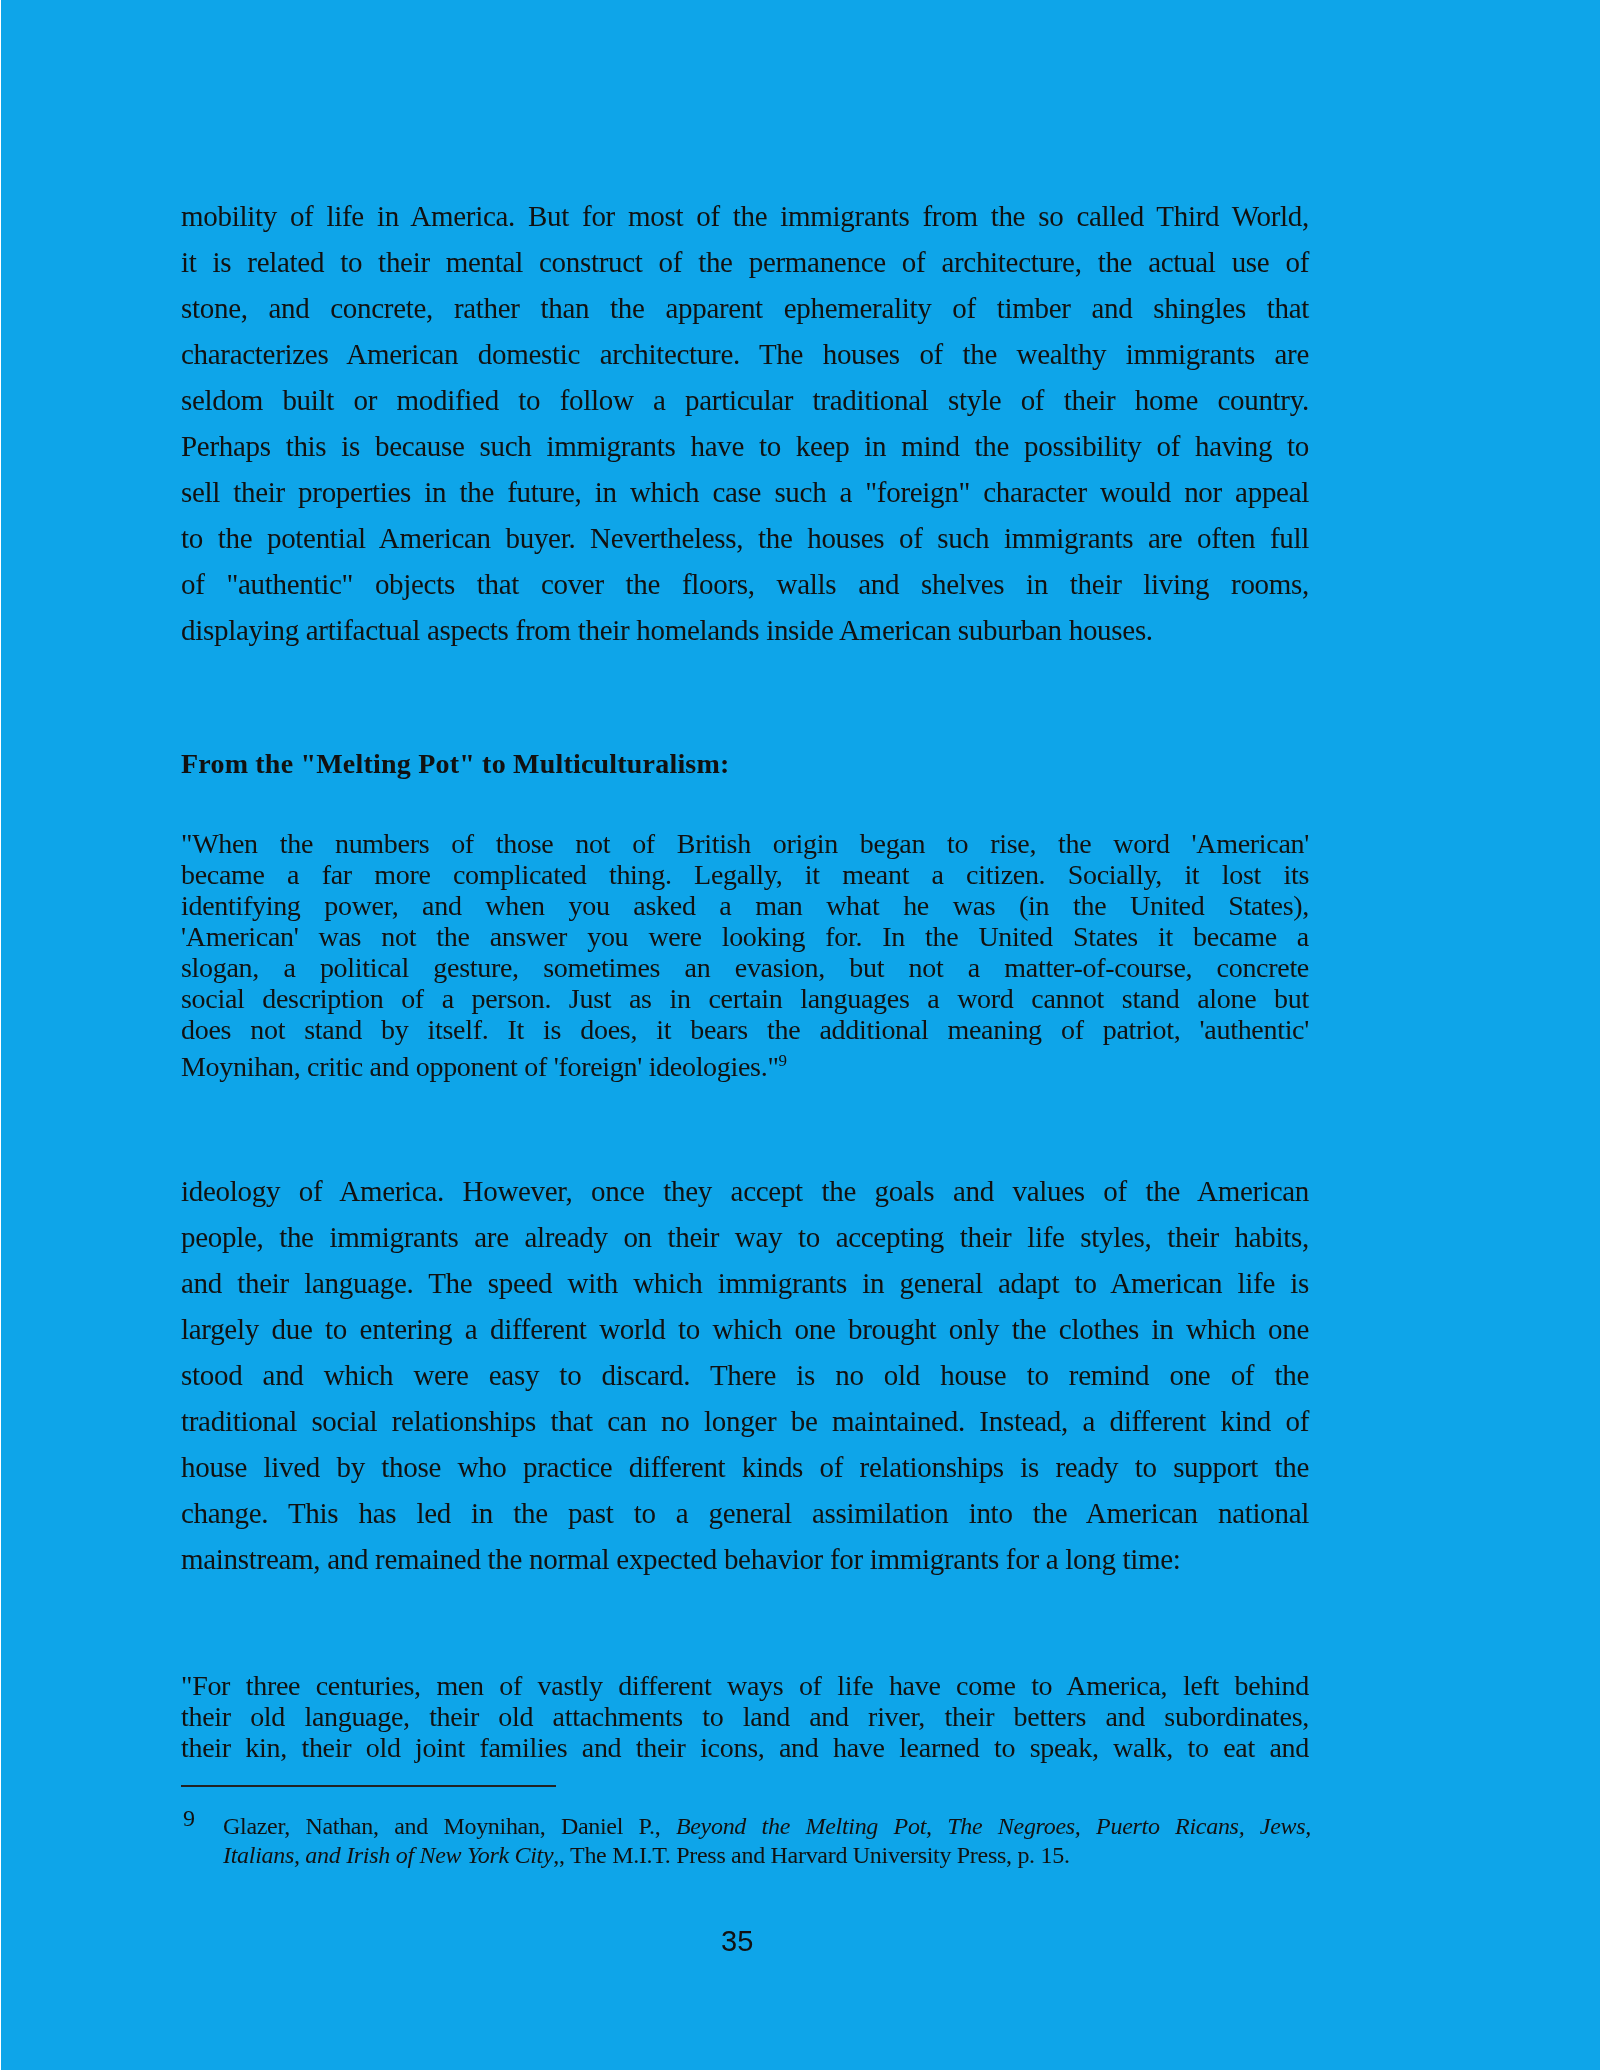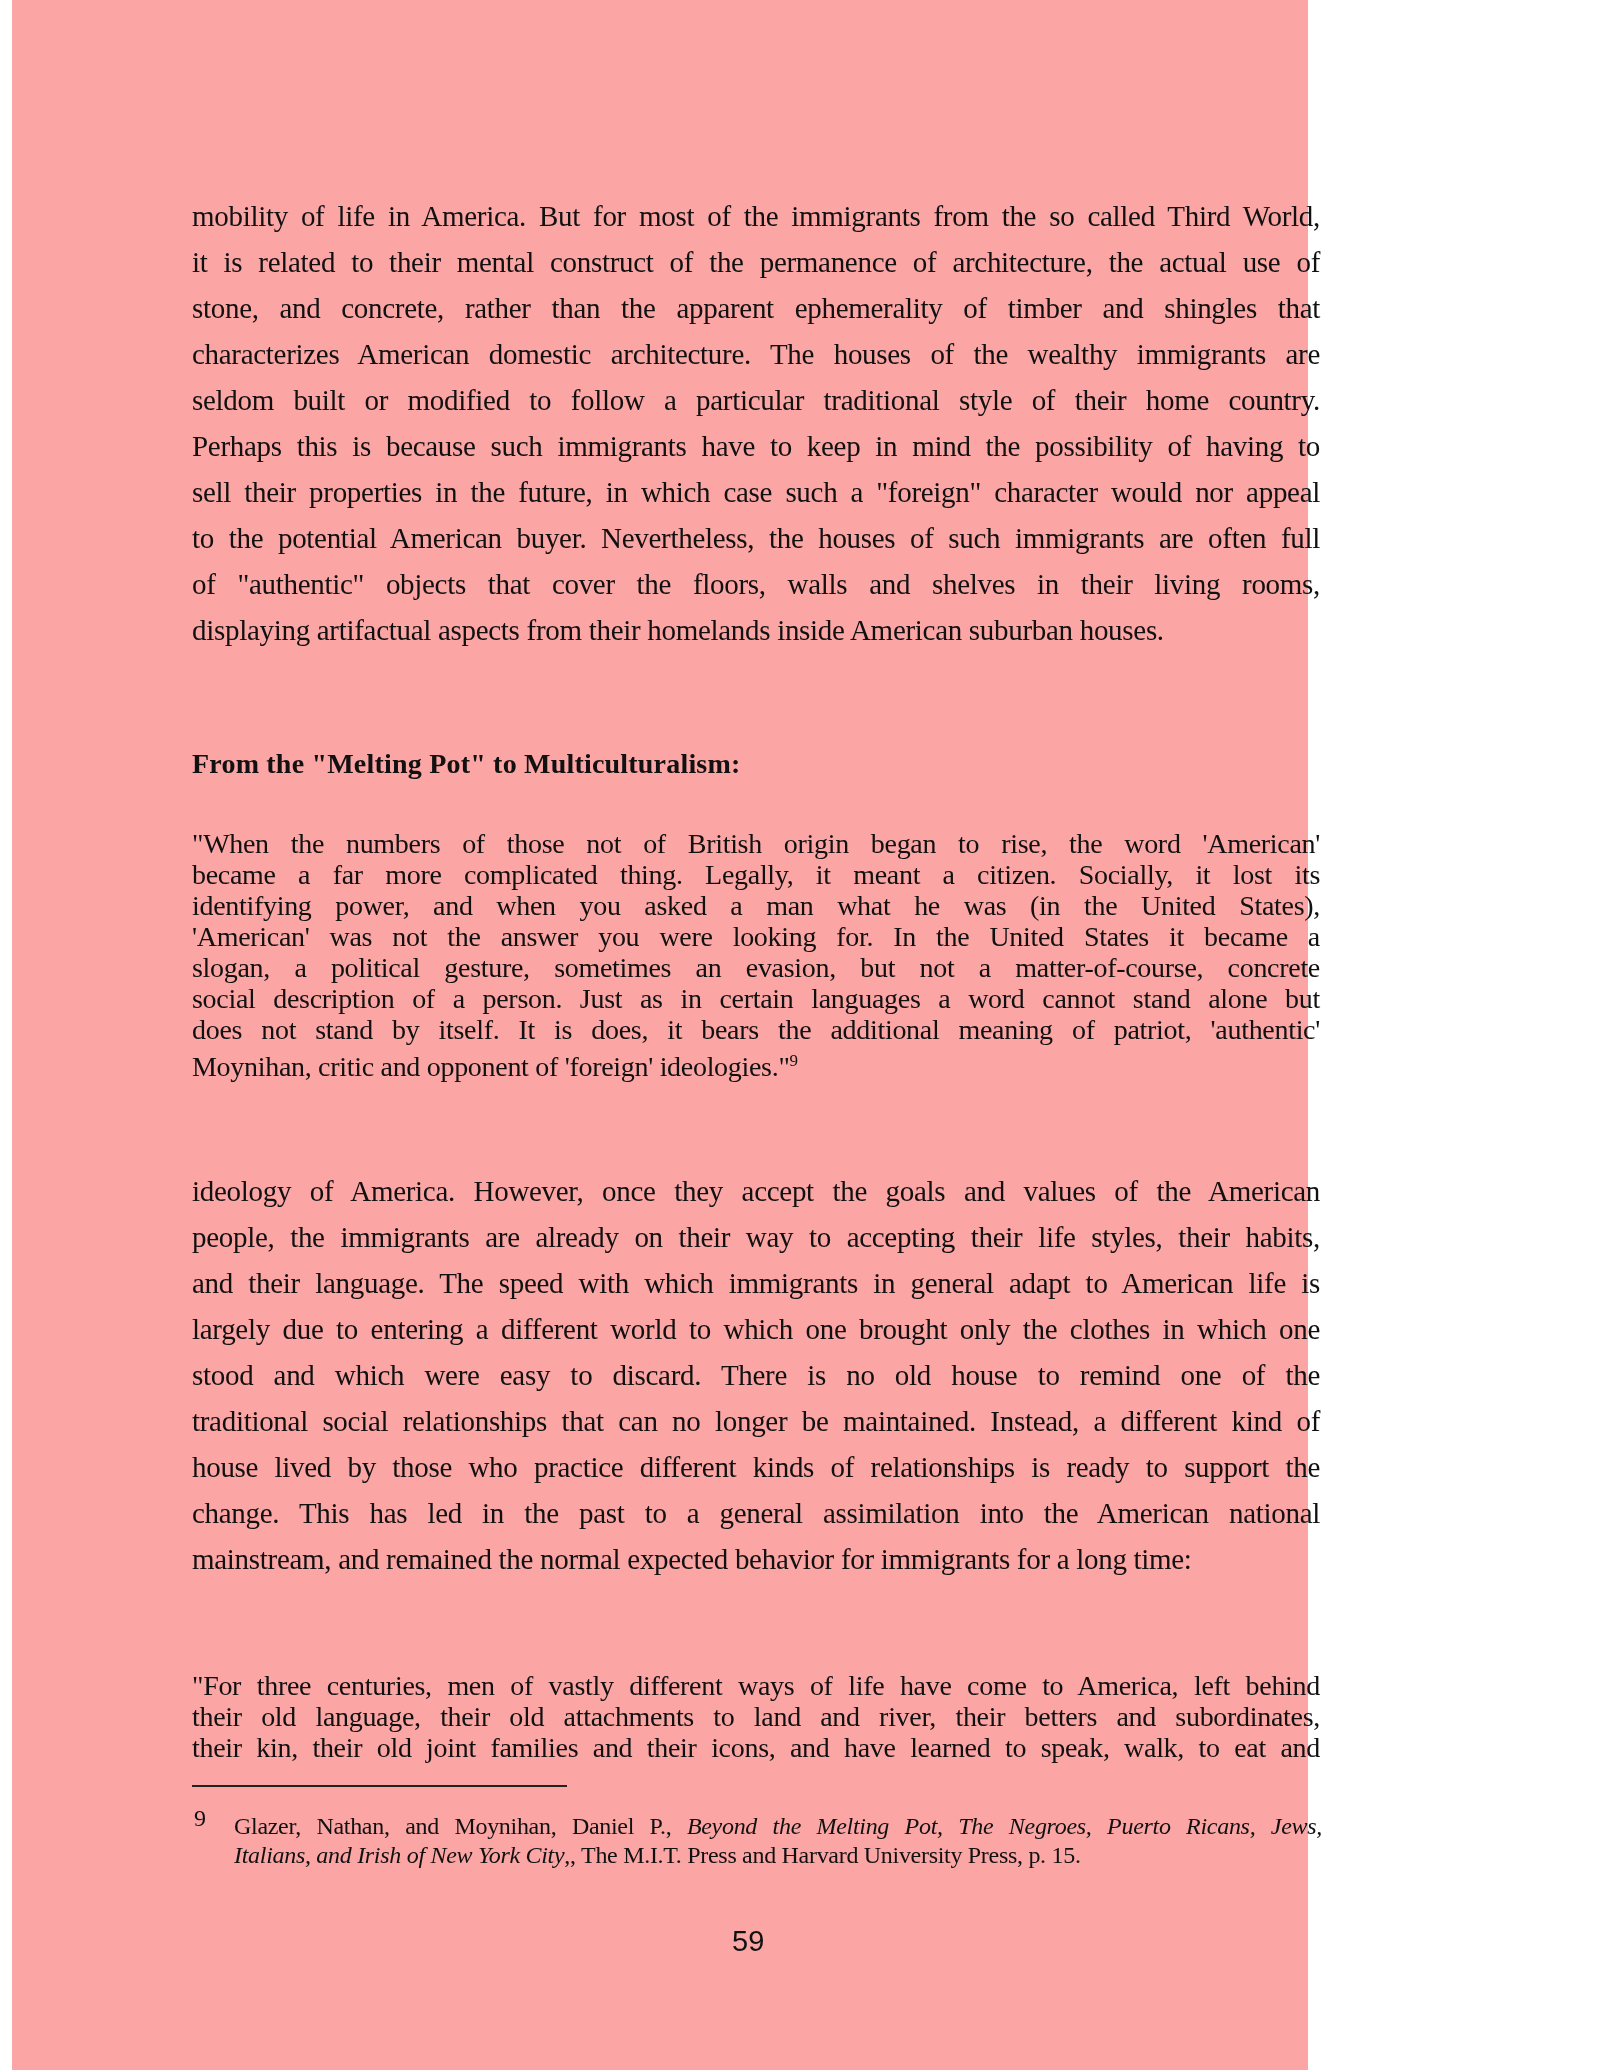--- a/index.html
+++ b/index.html
@@ -1,17 +1,17 @@
 <!DOCTYPE html>
 <html><head>
 <meta charset="utf-8">
 <style>
   html, body { margin: 0; padding: 0; background: #ffffff; }
   body { width: 1600px; height: 2070px; position: relative; overflow: hidden; color: #111111; }
-  .page { position: absolute; left: 12px; top: 0; width: 1296px; height: 2070px; background: #fca5a5; }
+  .page { position: absolute; left: 1px; top: 0; width: 1600px; height: 2070px; background: #0ea5e9; }
   .text { font-family: "Liberation Serif", "DejaVu Serif", serif; }
   .para { position: absolute; left: 180px; width: 1128px; font-size: 29px; letter-spacing: -0.3px; }
   .para .ln { display: block; height: 46px; line-height: 46px; white-space: nowrap; text-align: justify; text-align-last: justify; }
   .para .ln.last { text-align-last: left; }
   .quote { position: absolute; left: 180px; width: 1128px; font-size: 28px; letter-spacing: -0.3px; }
   .quote .ln { display: block; height: 31px; line-height: 31px; white-space: nowrap; text-align: justify; text-align-last: justify; }
   .quote .ln.last { text-align-last: left; }
   .heading { position: absolute; left: 180px; top: 748px; font-size: 28px; font-weight: bold; letter-spacing: 0.2px; }
   sup.fn { font-size: 17px; vertical-align: 10px; }
   .rule { position: absolute; left: 180px; top: 1785px; width: 375px; height: 2px; background: #222; }
@@ -71,14 +71,14 @@
   </div>
 
   <div class="rule"></div>
 
   <div class="fn-num text">9</div>
   <div class="fn-body text">
     <span class="ln"><span>Glazer, Nathan, and Moynihan, Daniel P., </span><i>Beyond the Melting Pot, The Negroes, Puerto Ricans, Jews,</i></span>
     <span class="ln last"><i>Italians, and Irish of New York City</i><span>,, The M.I.T. Press and Harvard University Press, p. 15.</span></span>
   </div>
 
-  <div class="page-num">59</div>
+  <div class="page-num">35</div>
 </div>
 
 </body></html>

